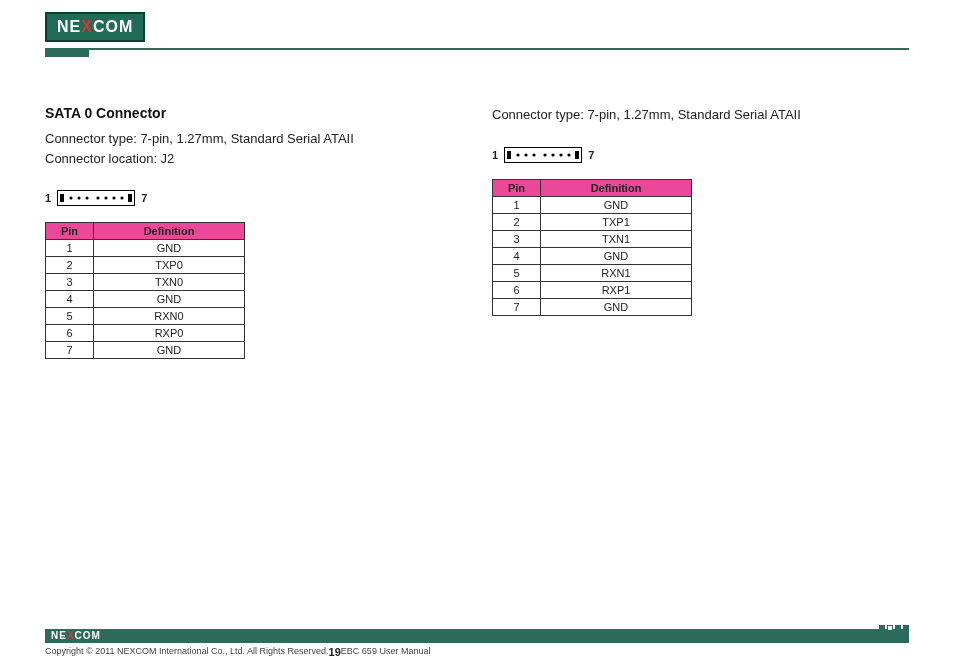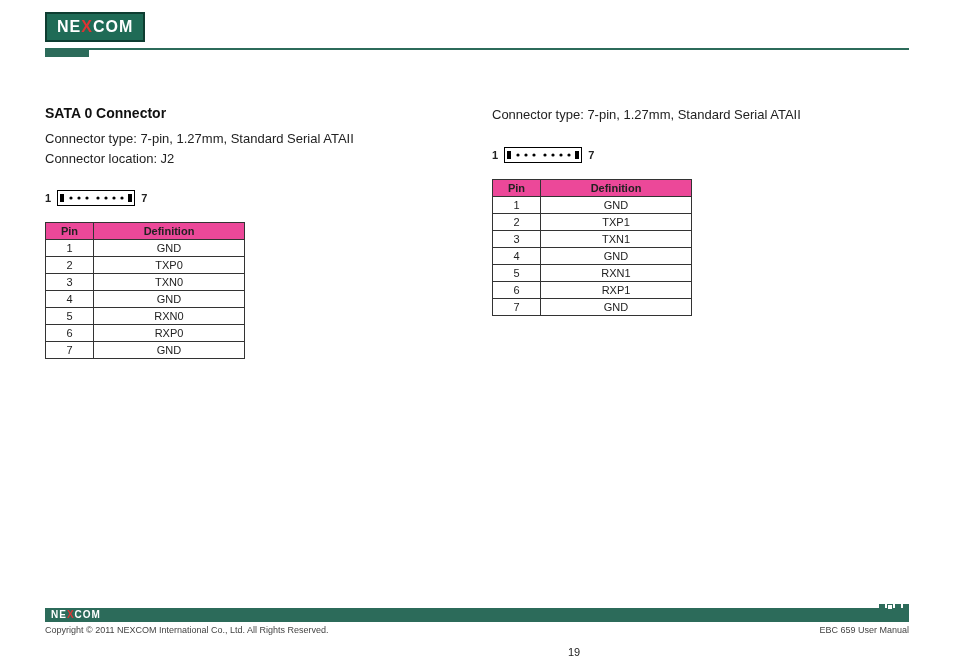--- a/index.html
+++ b/index.html
@@ -51,24 +51,24 @@
   }
   .footer-logo .x { color: #d33; }
   .footer-marks {
     position: absolute; right: 0; top: -4px; display: flex; gap: 2px;
   }
   .footer-marks span {
     width: 6px; height: 6px; background: #2c6b5a; display: inline-block;
   }
   .footer-marks span.off { background: #fff; border: 1px solid #2c6b5a; box-sizing: border-box; }
   .footer-text {
-    display: flex; justify-content: space-between; font-size: 9px;
-    color: #444; margin-top: 3px; gap: 32px;
-  }
-  .footer-text .page-num { font-weight: 400; font-size: 11px; color: #222; margin-top: 21px; }
+    display: flex; font-size: 9px;
+    color: #444; margin-top: 3px;
+  }
+  .footer-text .page-num { font-weight: 700; font-size: 11px; color: #222; }
 </style>
 </head>
 <body>
 
 <div class="page">
   <div class="top-header">
     <div class="logo-box">
       <span>NE</span><span class="x">X</span><span>COM</span>
     </div>
   </div>

